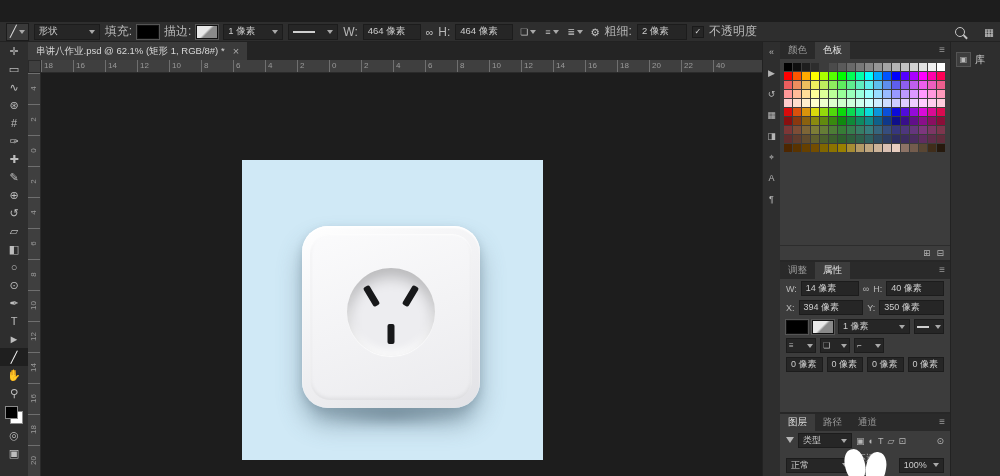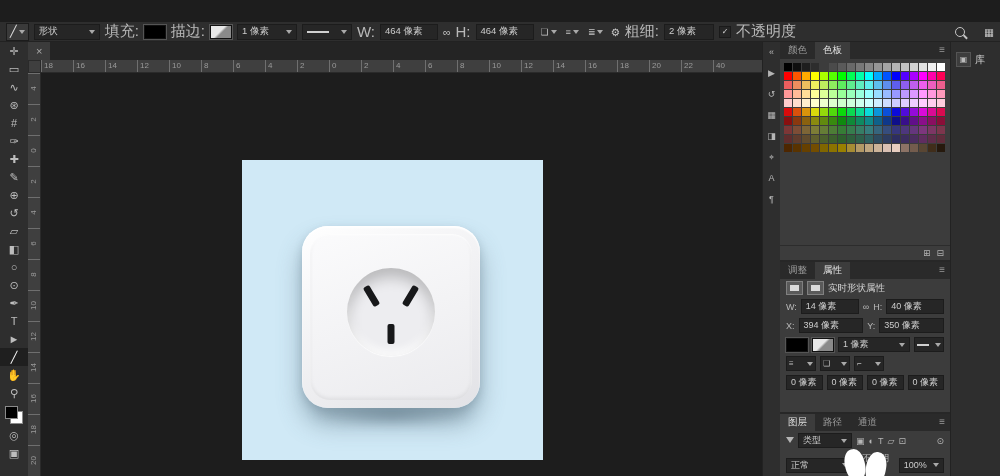--- a/index.html
+++ b/index.html
@@ -10,21 +10,21 @@
   .menubar{position:absolute;left:0;top:0;width:1000px;height:22px;background:#2b2b2b;
            border-bottom:1px solid #1f1f1f;display:flex;align-items:center;}
   .ps-logo{width:34px;height:22px;background:#0d2a42;color:#4fb0f5;font-weight:bold;
            display:flex;align-items:center;justify-content:center;font-size:12px;}
   .menus{display:flex;height:100%;}
   .menu-item{padding:0 6px;display:flex;align-items:center;font-size:10.5px;color:#d6d6d6;cursor:default;}
 
   
   .optionsbar{position:absolute;left:0;top:22px;width:1000px;height:20px;background:#2e2e2e;
               border-bottom:1px solid #222;display:flex;align-items:center;gap:5px;padding:0 6px;box-sizing:border-box;}
-  .lbl{font-size:15px;color:#b9b9b9;white-space:nowrap;}
+  .lbl{font-size:12px;color:#b9b9b9;white-space:nowrap;}
   .fld,.sel{background:#262626;border:1px solid #1c1c1c;height:14px;display:inline-flex;align-items:center;
             gap:3px;padding:0 4px;font-size:9.5px;color:#ccc;white-space:nowrap;}
   .w40{width:40px;} .w48{width:48px;} .w50{width:50px;} .w56{width:56px;text-align:center;}
   .dar{width:0;height:0;border-left:3px solid transparent;border-right:3px solid transparent;
        border-top:4px solid #a9a9a9;margin-left:auto;}
   .tool-badge{display:flex;align-items:center;gap:2px;padding:0 3px;height:16px;background:#3a3a3a;border:1px solid #1c1c1c;}
   .line-glyph{font-size:11px;color:#e3e3e3;}
   .swatch{width:20px;height:12px;border:1px solid #111;box-shadow:0 0 0 1px #555;}
   .stroke-swatch{background:linear-gradient(135deg,#e8e8e8 45%,#8a8a8a 55%);}
   .stroke-line{width:22px;height:2px;background:#cfcfcf;}
@@ -80,21 +80,21 @@
   .slot-right{right:21px;top:17px;transform:rotate(31deg);}
   .slot-bottom{left:50%;bottom:12px;transform:translateX(-50%);height:20px;}
 
   
   .dockstrip{position:absolute;left:762px;top:42px;width:18px;height:434px;background:#2e2e2e;border-left:1px solid #222;
              display:flex;flex-direction:column;align-items:center;padding-top:4px;box-sizing:border-box;gap:9px;}
   .strip-ic{font-size:9px;color:#b5b5b5;width:14px;height:12px;display:flex;align-items:center;justify-content:center;}
 
   .panels{position:absolute;left:780px;top:42px;width:170px;height:434px;background:#3c3c3c;overflow:hidden;
           display:flex;flex-direction:column;}
-  .pgroup{border-top:2px solid #272727;display:flex;flex-direction:column;text-align:center;}
+  .pgroup{border-top:2px solid #272727;display:flex;flex-direction:column;}
   .pgroup:first-child{border-top:none;}
   .ptabs{height:17px;background:#2a2a2a;display:flex;align-items:stretch;font-size:9.5px;}
   .ptab{padding:2px 8px 0 8px;color:#9a9a9a;}
   .ptab.active{background:#3c3c3c;color:#e2e2e2;}
   .ptab-menu{margin-left:auto;padding:2px 5px 0 5px;color:#9a9a9a;font-size:10px;}
 
   .swgrid{display:grid;grid-template-columns:repeat(18,8px);gap:1px;padding:4px;}
   .sw{width:8px;height:8px;}
   .sw-space{flex:1;}
   .panel-bottombar{height:14px;border-top:1px solid #2c2c2c;display:flex;justify-content:flex-end;gap:6px;
@@ -272,20 +272,21 @@
     <div class="tool">
       <span>◎</span>
     </div>
     <div class="tool">
       <span>▣</span>
     </div>
   </div>
 
   <div class="docbar">
     <div class="doctab">
+      <span class="doctab-title">串讲八作业.psd @ 62.1% (矩形 1, RGB/8#) *</span>
       <span class="doctab-close">×</span>
     </div>
   </div>
 
   <div class="ruler-corner"></div>
   <div class="ruler-top">
 
   <span class="rt-lab">18</span>
       <span class="rt-lab">16</span>
       <span class="rt-lab">14</span>
@@ -576,25 +577,20 @@
       </div>
     </div>
 
     <div class="pgroup" style="flex:0 0 150px;">
       <div class="ptabs">
         <span class="ptab">调整</span>
         <span class="ptab active">属性</span>
         <span class="ptab-menu">≡</span>
       </div>
       <div class="prow">
-        <span class="pth"></span>
-        <span class="pth"></span>
-        <span class="phead">实时形状属性</span>
-      </div>
-      <div class="prow">
         <span>W:</span>
         <div class="fld flex1">
           <span>14 像素</span>
         </div>
         <span>∞</span>
         <span>H:</span>
         <div class="fld flex1">
           <span>40 像素</span>
         </div>
       </div>

